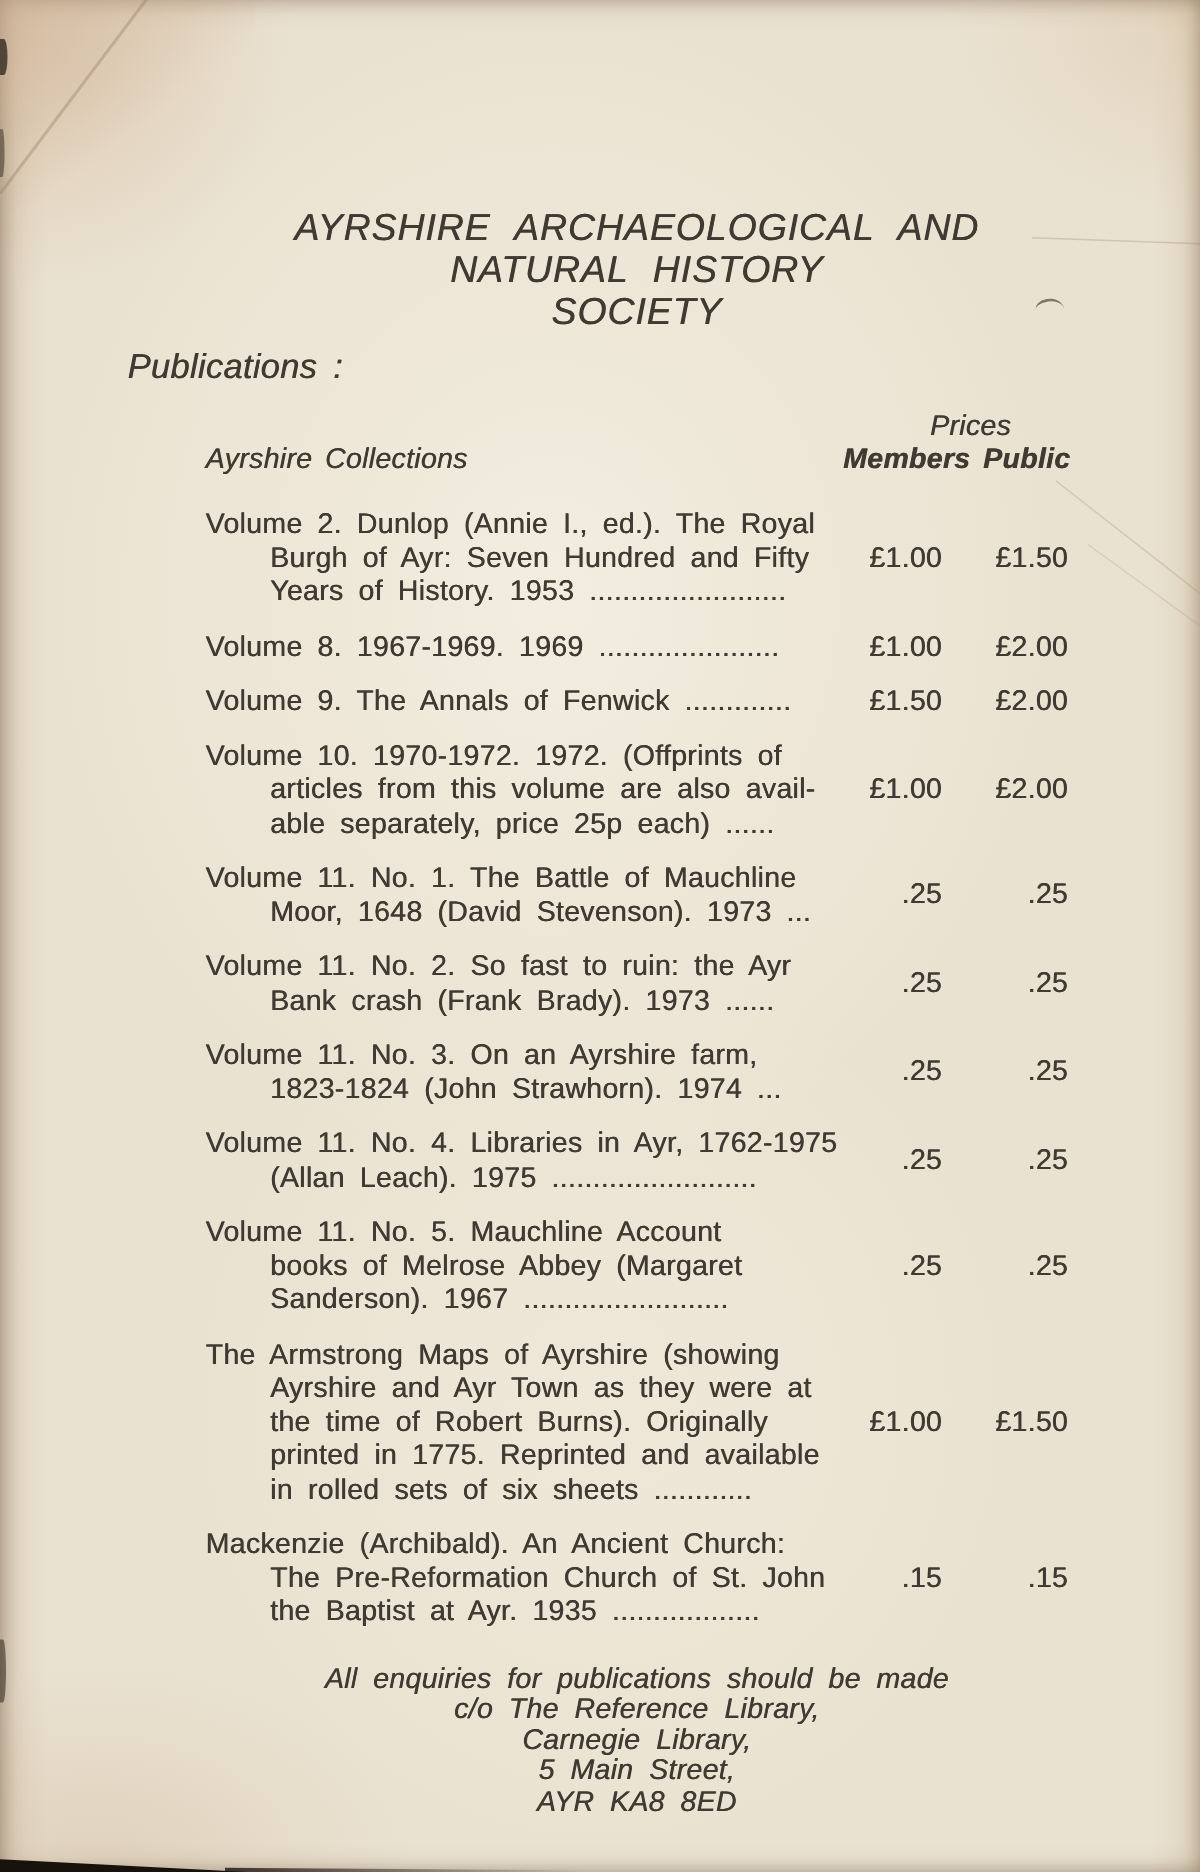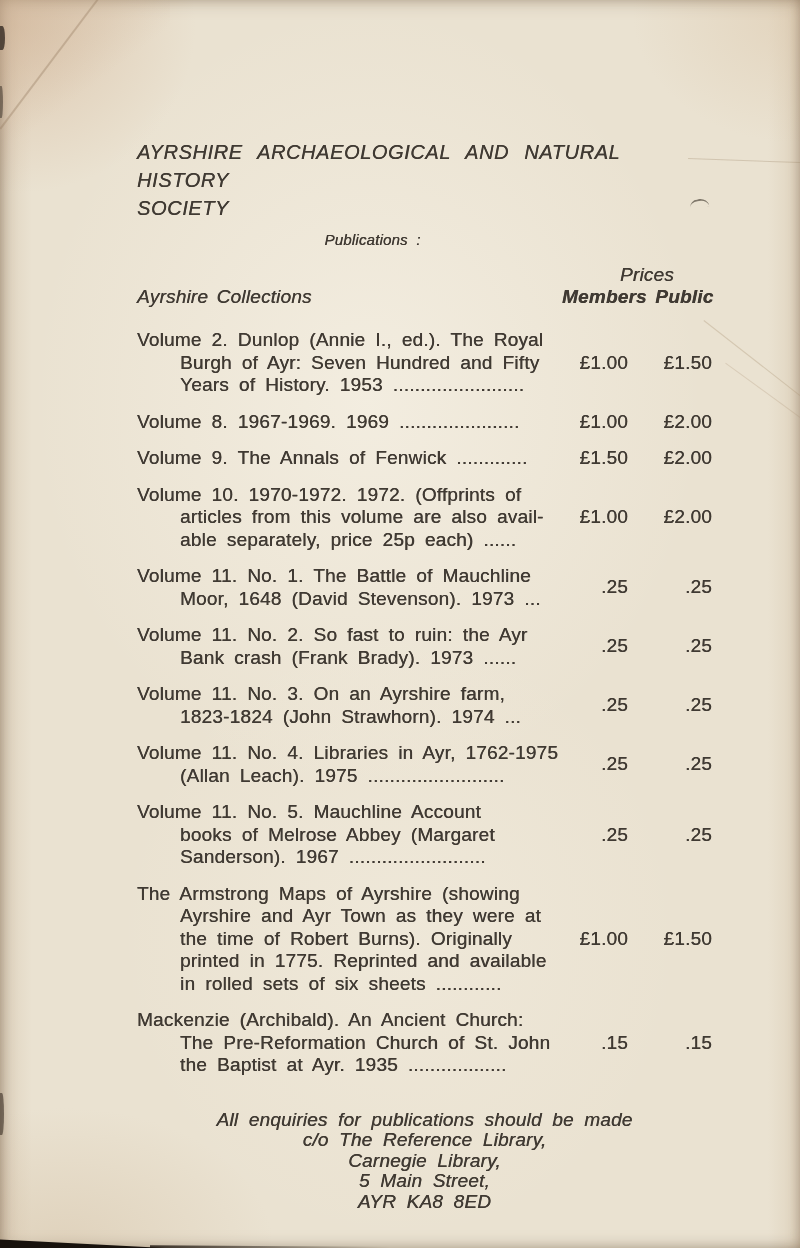--- a/index.html
+++ b/index.html
@@ -30,30 +30,31 @@
     position: relative;
     padding: 138px 88px 0 137px;
     width: 575px;
     color: #403a33;
     text-shadow: 0.3px 0 0 currentColor;
     font-size: 19px;
     letter-spacing: 0.2px;
   }
   .title {
     font-style: italic;
-    font-size: 20px;
+    text-align: center;
+    font-size: 25px;
     line-height: 28px;
     word-spacing: 9px;
     letter-spacing: 0.6px;
   }
   .subtitle {
     font-style: italic;
-    text-align: center;
+    text-align: left;
     margin-top: 9px;
-    font-size: 15px;
+    font-size: 23px;
     word-spacing: 4px;
     transform: translateX(-52px);
   }
   .colhead {
     display: flex;
     align-items: flex-end;
     margin-top: 16px;
     font-style: italic;
     word-spacing: 3px;
   }
@@ -69,21 +70,21 @@
     line-height: 22.5px;
     word-spacing: 4.5px;
   }
   .etext { width: 425px; }
   .ln { white-space: nowrap; }
   .ln.cont { padding-left: 43px; }
   .price { white-space: nowrap; }
   .price.m { width: 66px; text-align: right; }
   .price.p { width: 84px; text-align: right; }
   .footer {
-    margin-top: 33px;
+    margin-top: 23px;
     font-style: italic;
     text-align: center;
     line-height: 20.5px;
     word-spacing: 5px;
   }
   
   .pen-mark {
     position: absolute; left: 690px; top: 199px;
     width: 19px; height: 7px;
     border-top: 2.2px solid #6e665a;

